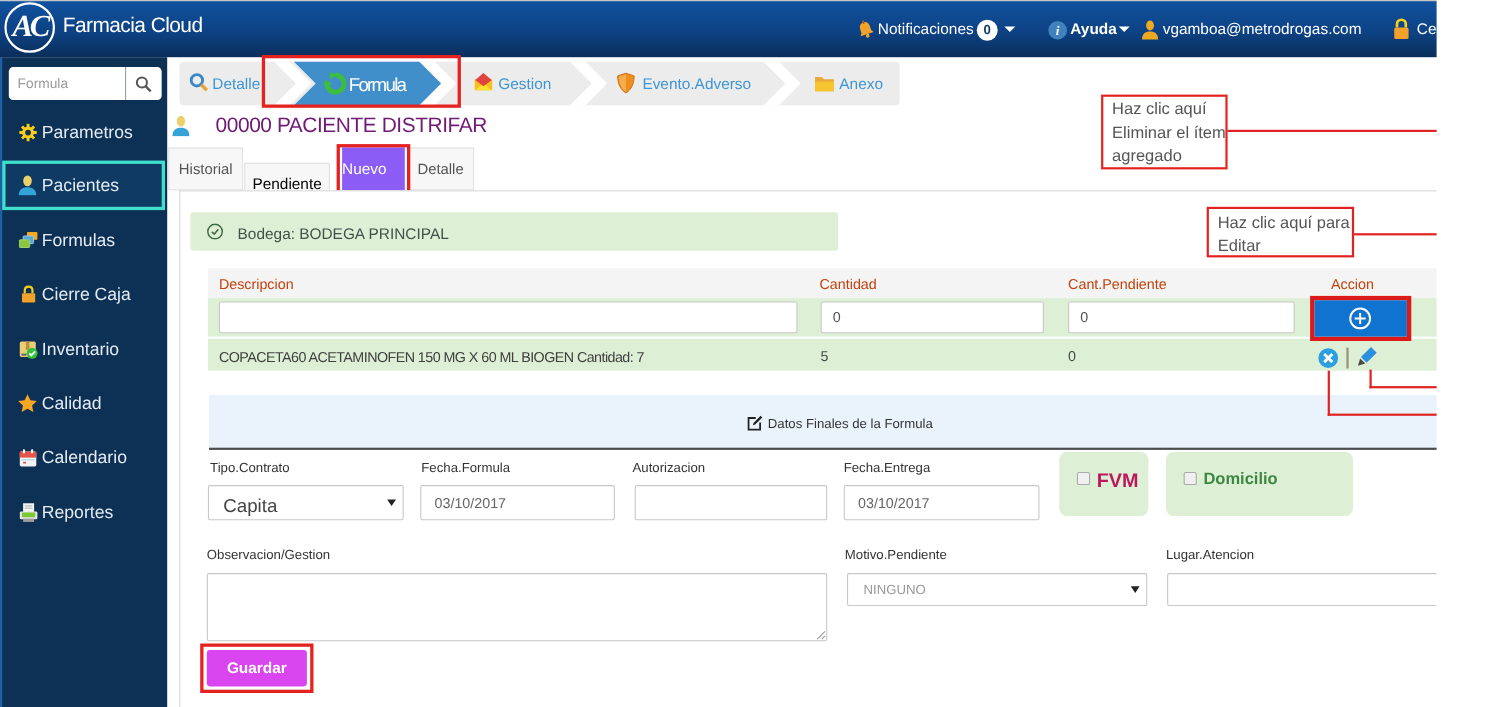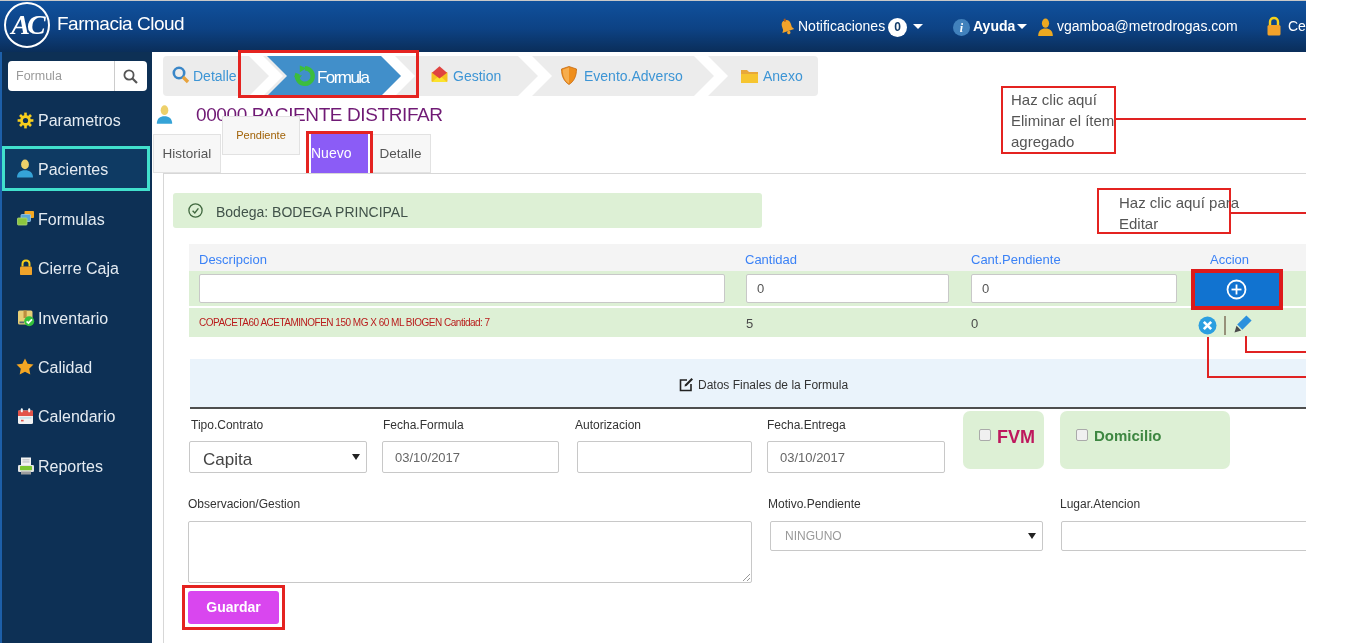--- a/index.html
+++ b/index.html
@@ -1,19 +1,19 @@
 <!DOCTYPE html>
 <html><head>
 <meta charset="utf-8">
 <style>
   * { margin:0; padding:0; box-sizing:border-box; }
   html,body { width:1370px; height:643px; overflow:hidden; background:#fff;
     font-family:"Liberation Sans", sans-serif; }
   .abs { position:absolute; }
-  .lbl { font-size:13px; color:#3b82f6; }
+  .lbl { font-size:13px; color:#c2410c; }
   .flb { font-size:12px; color:#333; }
   .inp { position:absolute; background:#fff; border:1px solid #c8c8c8; border-radius:2px; }
   .redline { position:absolute; background:#e02222; }
 </style>
 </head>
 <body>
 <div class="abs" style="left:0;top:0;width:1306px;height:643px;overflow:hidden;">
 
   <div class="abs" style="left:0;top:0;width:1370px;height:52px;
        background:linear-gradient(to bottom,#10519d 0%,#0d4284 55%,#0a2e5a 100%);
@@ -184,22 +184,22 @@
   <div class="abs" style="left:238px;top:50px;width:181px;height:48px;border:3px solid #e42320;"></div>
 
   <svg class="abs" style="left:156px;top:105px;" width="17" height="19" viewBox="0 0 17 19">
     <ellipse cx="8.5" cy="5.2" rx="3.8" ry="4.9" fill="#edd06a"></ellipse>
     <path d="M0.8 18.8 C0.8 13.4 4.1 11.2 8.5 11.2 C12.9 11.2 16.2 13.4 16.2 18.8 Z" fill="#35a3d7"></path>
   </svg>
   <div class="abs" style="left:177px;top:104px;font-size:19px;letter-spacing:-0.4px;color:#701a75;margin-left:19px;">00000 PACIENTE DISTRIFAR</div>
 
   <div class="abs" style="left:153px;top:134px;width:68px;height:39px;background:#f7f7f7;border:1px solid #e2e2e2;
        text-align:center;line-height:37px;font-size:13.5px;color:#555;">Historial</div>
-  <div class="abs" style="left:222px;top:116px;width:78px;height:39px;background:#f7f7f7;border:1px solid #e2e2e2;
-       text-align:center;line-height:37px;font-size:11px;color:#a16207;">Pendiente</div>
+  <div class="abs" style="left:222px;top:148px;width:78px;height:39px;background:#f7f7f7;border:1px solid #e2e2e2;
+       text-align:center;line-height:37px;font-size:14px;color:#000000;">Pendiente</div>
   <div class="abs" style="left:311px;top:134px;width:57px;height:39px;background:#8b5cf6;
        text-align:left;line-height:39px;font-size:14px;color:#fff;">Nuevo</div>
   <div class="abs" style="left:370px;top:134px;width:61px;height:39px;background:#f7f7f7;border:1px solid #e2e2e2;
        text-align:center;line-height:37px;font-size:13.5px;color:#555;">Detalle</div>
 
   <div class="abs" style="left:306px;top:131px;width:67px;height:47px;border:3px solid #e42320;"></div>
 
   <div class="abs" style="left:163px;top:173px;width:1195px;height:471px;background:#fff;
        border:1px solid #d7d7d7;border-bottom:none;"></div>
 
@@ -226,21 +226,21 @@
   <div class="abs" style="left:982px;top:281px;font-size:13px;color:#555;">0</div>
 
   <div class="abs" style="left:1191px;top:269px;width:92px;height:41px;border:4px solid #dd1a1a;"></div>
   <div class="abs" style="left:1195px;top:273px;width:84px;height:33px;background:#1173d0;"></div>
   <svg class="abs" style="left:1226px;top:279px;" width="21" height="21" viewBox="0 0 21 21">
     <circle cx="10.5" cy="10.5" r="9" fill="none" stroke="#fff" stroke-width="1.8"></circle>
     <line x1="10.5" y1="5.5" x2="10.5" y2="15.5" stroke="#fff" stroke-width="1.8"></line>
     <line x1="5.5" y1="10.5" x2="15.5" y2="10.5" stroke="#fff" stroke-width="1.8"></line>
   </svg>
 
-  <div class="abs" style="left:199px;top:317px;font-size:10px;letter-spacing:-0.5px;color:#b91c1c;">COPACETA60 ACETAMINOFEN 150 MG X 60 ML BIOGEN Cantidad: 7</div>
+  <div class="abs" style="left:199px;top:317px;font-size:13px;letter-spacing:-0.5px;color:#404040;">COPACETA60 ACETAMINOFEN 150 MG X 60 ML BIOGEN Cantidad: 7</div>
   <div class="abs" style="left:746px;top:316px;font-size:13px;color:#4a4a4a;">5</div>
   <div class="abs" style="left:971px;top:316px;font-size:13px;color:#4a4a4a;">0</div>
   <svg class="abs" style="left:1198px;top:316px;" width="19" height="19" viewBox="0 0 19 19">
     <circle cx="9.5" cy="9.5" r="9" fill="#2b9fe0"></circle>
     <line x1="5.8" y1="5.8" x2="13.2" y2="13.2" stroke="#fff" stroke-width="2.6"></line>
     <line x1="13.2" y1="5.8" x2="5.8" y2="13.2" stroke="#fff" stroke-width="2.6"></line>
   </svg>
   <div class="abs" style="left:1224px;top:316px;width:2px;height:19px;background:#96917a;"></div>
   <svg class="abs" style="left:1233px;top:313px;" width="21" height="21" viewBox="0 0 21 21">
     <polygon points="1.5,19.5 3.5,12.8 8.2,17.5" fill="#4a4a4a"></polygon>
@@ -290,21 +290,21 @@
   <div class="abs" style="left:1028px;top:533px;width:0;height:0;border-left:4.5px solid transparent;border-right:4.5px solid transparent;border-top:6px solid #222;"></div>
   <div class="inp" style="left:1061px;top:521px;width:274px;height:30px;"></div>
 
   <div class="abs" style="left:182px;top:585px;width:103px;height:45px;border:3px solid #e42320;"></div>
   <div class="abs" style="left:188px;top:591px;width:91px;height:33px;background:#d946ef;border-radius:3px;
        text-align:center;line-height:33px;font-size:14px;font-weight:bold;color:#fff;">Guardar</div>
 
   <div class="abs" style="left:1001px;top:86px;width:115px;height:68px;border:2px solid #e42320;background:#fff;
        padding:1px 0 0 8px;font-size:15px;color:#555;line-height:21px;white-space:nowrap;">Haz clic aquí<br>Eliminar el ítem<br>agregado</div>
   <div class="abs" style="left:1097px;top:188px;width:134px;height:46px;border:2px solid #e42320;background:#fff;
-       padding:2px 0 0 20px;font-size:15px;color:#555;line-height:21px;white-space:nowrap;">Haz clic aquí para<br>Editar</div>
+       padding:2px 0 0 8px;font-size:15px;color:#555;line-height:21px;white-space:nowrap;">Haz clic aquí para<br>Editar</div>
 
   <div class="redline" style="left:1116px;top:118px;width:239px;height:2px;"></div>
   <div class="redline" style="left:1353px;top:118px;width:2px;height:260px;"></div>
   <div class="redline" style="left:1207px;top:376px;width:148px;height:2px;"></div>
   <div class="redline" style="left:1207px;top:337px;width:2px;height:41px;"></div>
 
   <div class="redline" style="left:1231px;top:212px;width:111px;height:2px;"></div>
   <div class="redline" style="left:1341px;top:212px;width:2px;height:141px;"></div>
   <div class="redline" style="left:1245px;top:351px;width:98px;height:2px;"></div>
   <div class="redline" style="left:1245px;top:336px;width:2px;height:17px;"></div>

